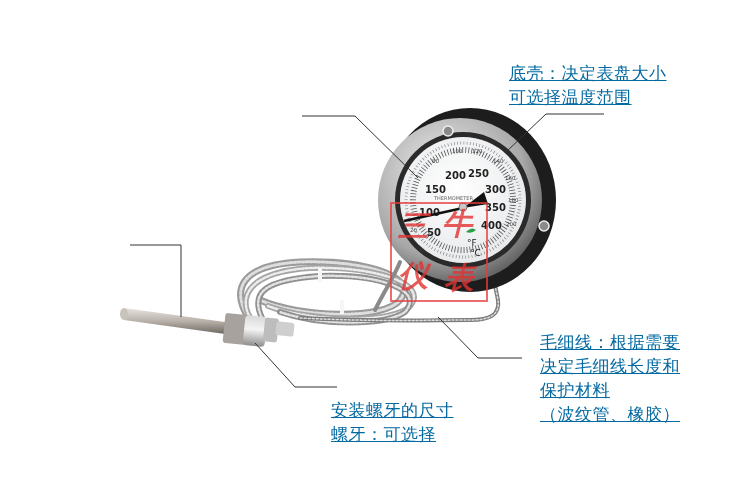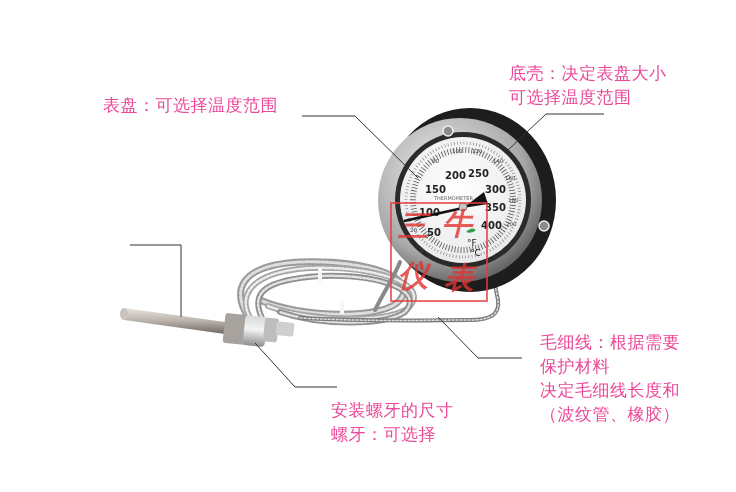--- a/index.html
+++ b/index.html
@@ -3,22 +3,22 @@
   <meta charset="utf-8">
   <style>
     html, body { margin: 0; padding: 0; }
     body {
       width: 736px; height: 492px; overflow: hidden;
       background: #ffffff; position: relative;
       font-family: "DejaVu Sans", sans-serif;
     }
     .stage { position: absolute; left: 0; top: 0; width: 736px; height: 492px; }
     .callout {
-      position: absolute; color: #ec4899; font-size: 17px; line-height: 24px;
-      white-space: nowrap; letter-spacing: 0.5px;
+      position: absolute; color: #0369a1; font-size: 17px; line-height: 24px;
+      white-space: nowrap; letter-spacing: 0.5px; text-decoration: underline;
     }
     .callout span { display: block; }
     svg.art { position: absolute; left: 0; top: 0; }
     .watermark {
       position: absolute; left: 390px; top: 202px; width: 98px; height: 100px;
       border: 2px solid rgba(230,60,60,0.75); box-sizing: border-box;
     }
     .wm-char {
       position: absolute; color: rgba(225,50,50,0.8); font-size: 30px; font-weight: bold;
       font-family: "DejaVu Serif", serif; font-style: italic;
@@ -131,35 +131,32 @@
     </g>
   </svg>
 
   <div class="watermark">
     <div class="wm-char" style="left:6px; top:2px;">三</div>
     <div class="wm-char" style="left:50px; top:0px;">牛</div>
     <div class="wm-char" style="left:6px; top:52px;">仪</div>
     <div class="wm-char" style="left:52px; top:54px;">表</div>
   </div>
 
-  <div class="callout" style="left:103px; top:93px;">
-    <span>表盘：可选择温度范围</span>
-  </div>
 
   <div class="callout" style="left:509px; top:61px;">
     <span>底壳：决定表盘大小</span>
     <span>可选择温度范围</span>
   </div>
 
 
   <div class="callout" style="left:331px; top:398px;">
     <span>安装螺牙的尺寸</span>
     <span>螺牙：可选择</span>
   </div>
 
   <div class="callout" style="left:540px; top:330px;">
     <span>毛细线：根据需要</span>
+    <span>决定毛细线长度和</span>
     <span>保护材料</span>
-    <span>决定毛细线长度和</span>
     <span>（波纹管、橡胶）</span>
   </div>
 
 </div>
 
 </body></html>

